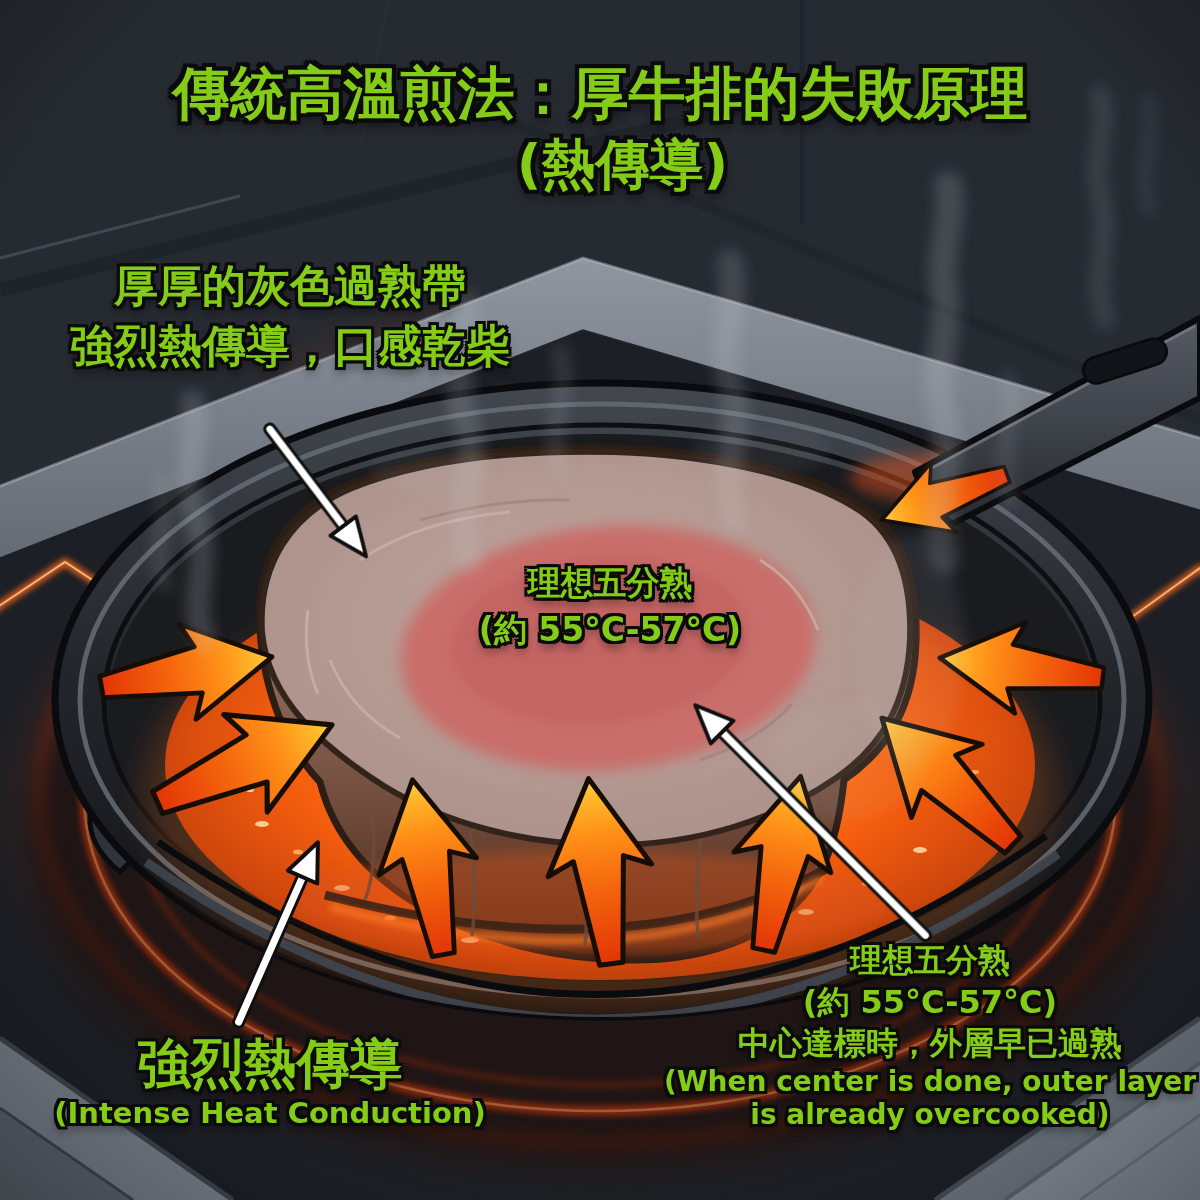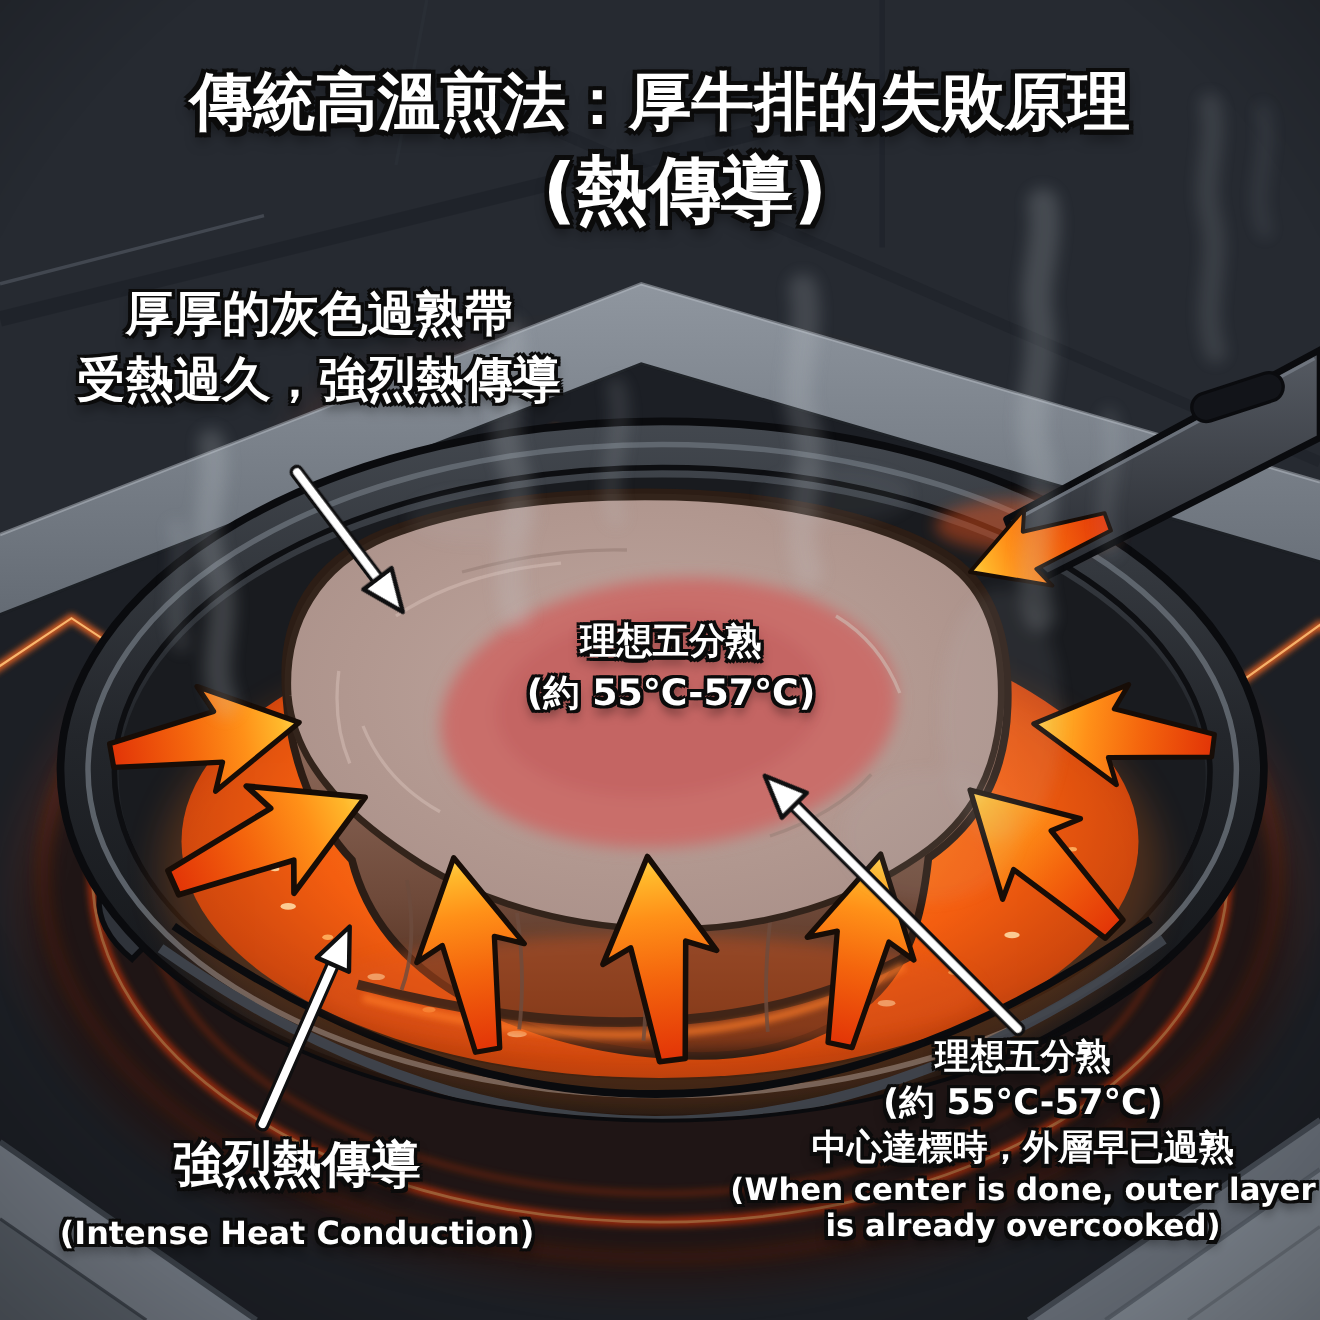--- a/index.html
+++ b/index.html
@@ -3,39 +3,39 @@
 <meta charset="utf-8">
 <style>
   html,body{margin:0;padding:0;background:#111;}
   .stage{
     position:relative;width:1200px;height:1200px;overflow:hidden;
     background:#262a31;
     font-family:"DejaVu Sans","Liberation Sans",sans-serif;
   }
   .stage svg{position:absolute;left:0;top:0;}
   .lbl{
-    position:absolute;text-align:center;color:#ffffff;font-weight:800;
+    position:absolute;text-align:center;color:#84cc16;font-weight:800;
     line-height:1.36;white-space:nowrap;
     text-shadow:-3px -3px 0 #0b0b0b,3px -3px 0 #0b0b0b,-3px 3px 0 #0b0b0b,3px 3px 0 #0b0b0b,
                  0 -3px 0 #0b0b0b,0 3px 0 #0b0b0b,-3px 0 0 #0b0b0b,3px 0 0 #0b0b0b,
                  0 7px 10px rgba(0,0,0,.55);
   }
   .title-block{left:0;right:0;top:56px;line-height:1.3;
     text-shadow:-4px -4px 0 #0b0b0b,4px -4px 0 #0b0b0b,-4px 4px 0 #0b0b0b,4px 4px 0 #0b0b0b,
                  0 -4px 0 #0b0b0b,0 4px 0 #0b0b0b,-4px 0 0 #0b0b0b,4px 0 0 #0b0b0b,
                  0 8px 12px rgba(0,0,0,.6);}
   .title-l1{font-size:57px;}
-  .title-l2{font-size:66px;padding-left:45px;}
+  .title-l2{font-size:54px;padding-left:45px;}
   .graylbl{left:35px;top:256px;width:510px;font-size:44px;}
   .centerlbl{left:405px;top:560px;width:410px;font-size:33px;line-height:1.42;}
   .rightlbl{left:630px;top:940px;width:600px;font-size:32px;line-height:1.3;}
   .rightlbl .en{font-size:28px;line-height:1.18;}
   .condlbl{left:10px;top:1032px;width:520px;line-height:1.2;}
-  .condlbl .zh{font-size:45px;}
-  .condlbl .en{font-size:29px;margin-top:18px;}
+  .condlbl .zh{font-size:53px;}
+  .condlbl .en{font-size:29px;margin-top:0;}
 </style>
 </head>
 <body>
 
 <div class="stage">
 
 <svg width="1200" height="1200" viewBox="0 0 1200 1200">
   <defs>
     <linearGradient id="panBody" x1="0" y1="0" x2="0" y2="1">
       <stop offset="0" stop-color="#43484f"></stop>
@@ -261,21 +261,21 @@
   <rect x="0" y="0" width="1200" height="1200" fill="url(#vignette)"></rect>
 </svg>
 
   <div class="lbl title-block">
     <div class="title-l1">傳統高溫煎法：厚牛排的失敗原理</div>
     <div class="title-l2">(熱傳導)</div>
   </div>
 
   <div class="lbl graylbl">
     <div>厚厚的灰色過熟帶</div>
-    <div>受熱過久，強烈熱傳導</div>
+    <div>強烈熱傳導，口感乾柴</div>
   </div>
 
   <div class="lbl centerlbl">
     <div>理想五分熟</div>
     <div>(約 55°C-57°C)</div>
   </div>
 
   <div class="lbl rightlbl">
     <div>理想五分熟</div>
     <div>(約 55°C-57°C)</div>

